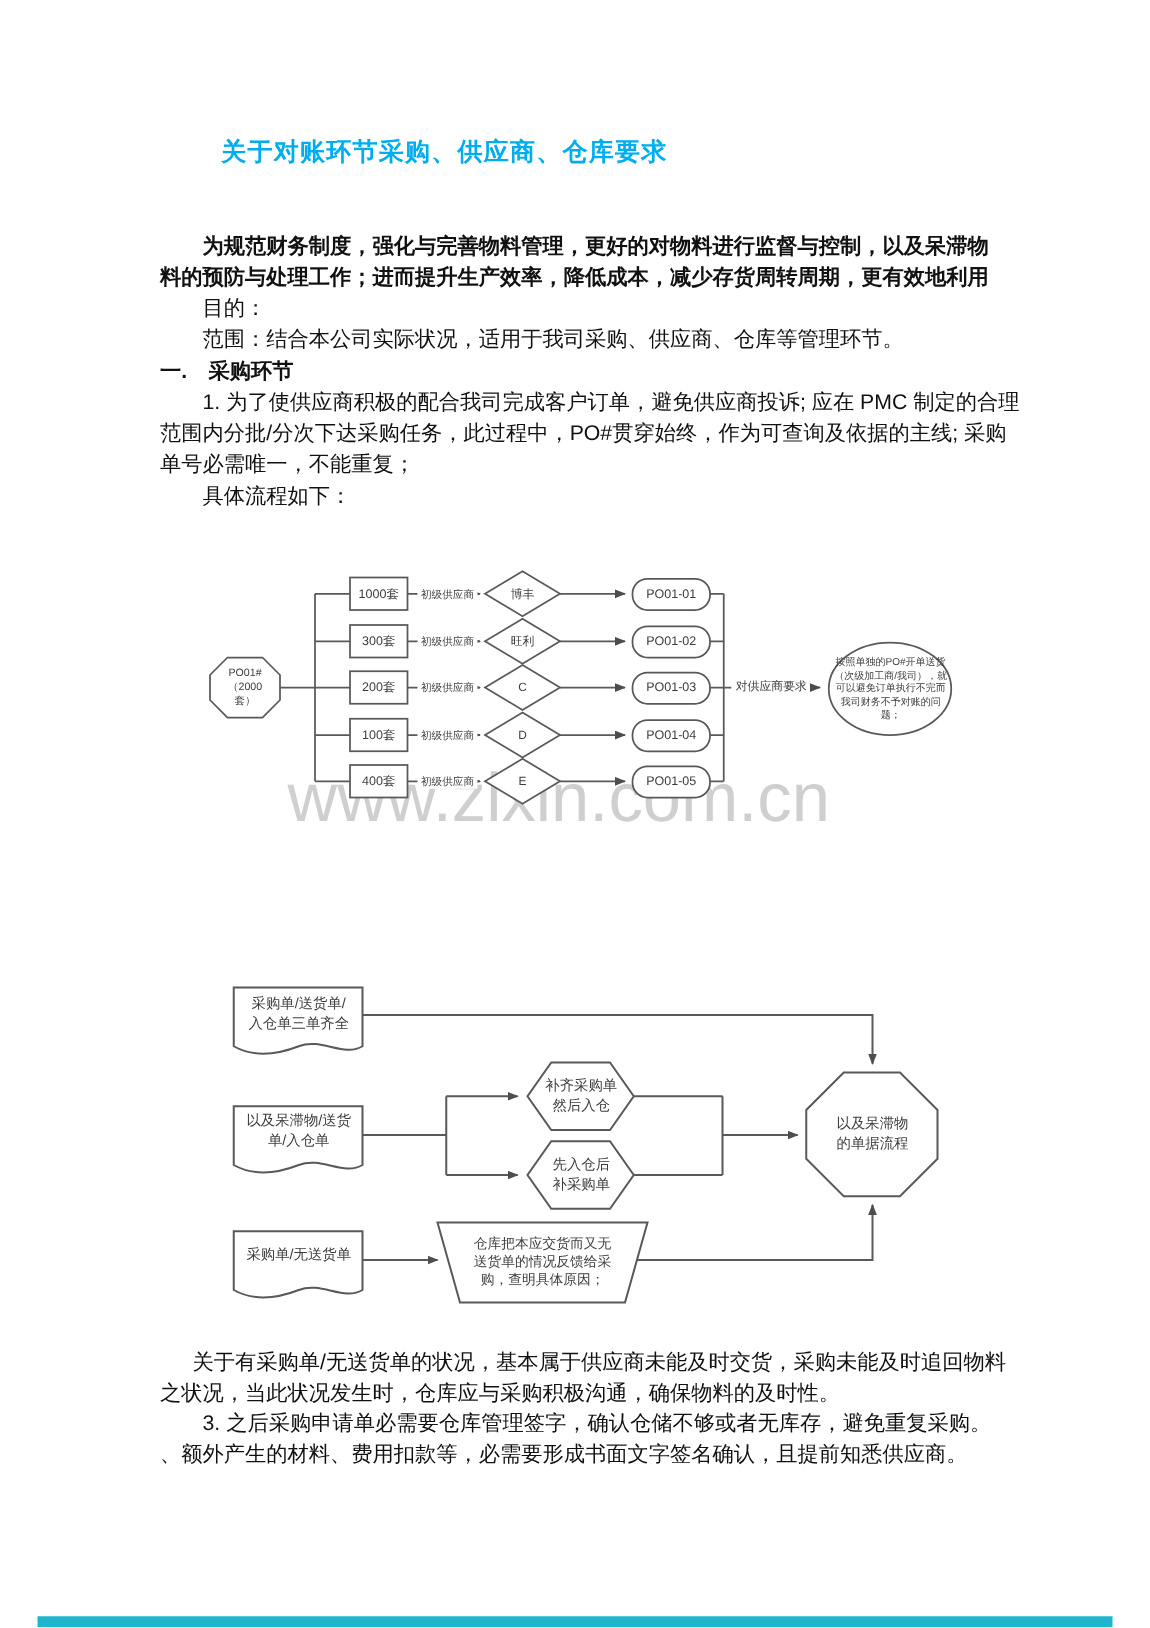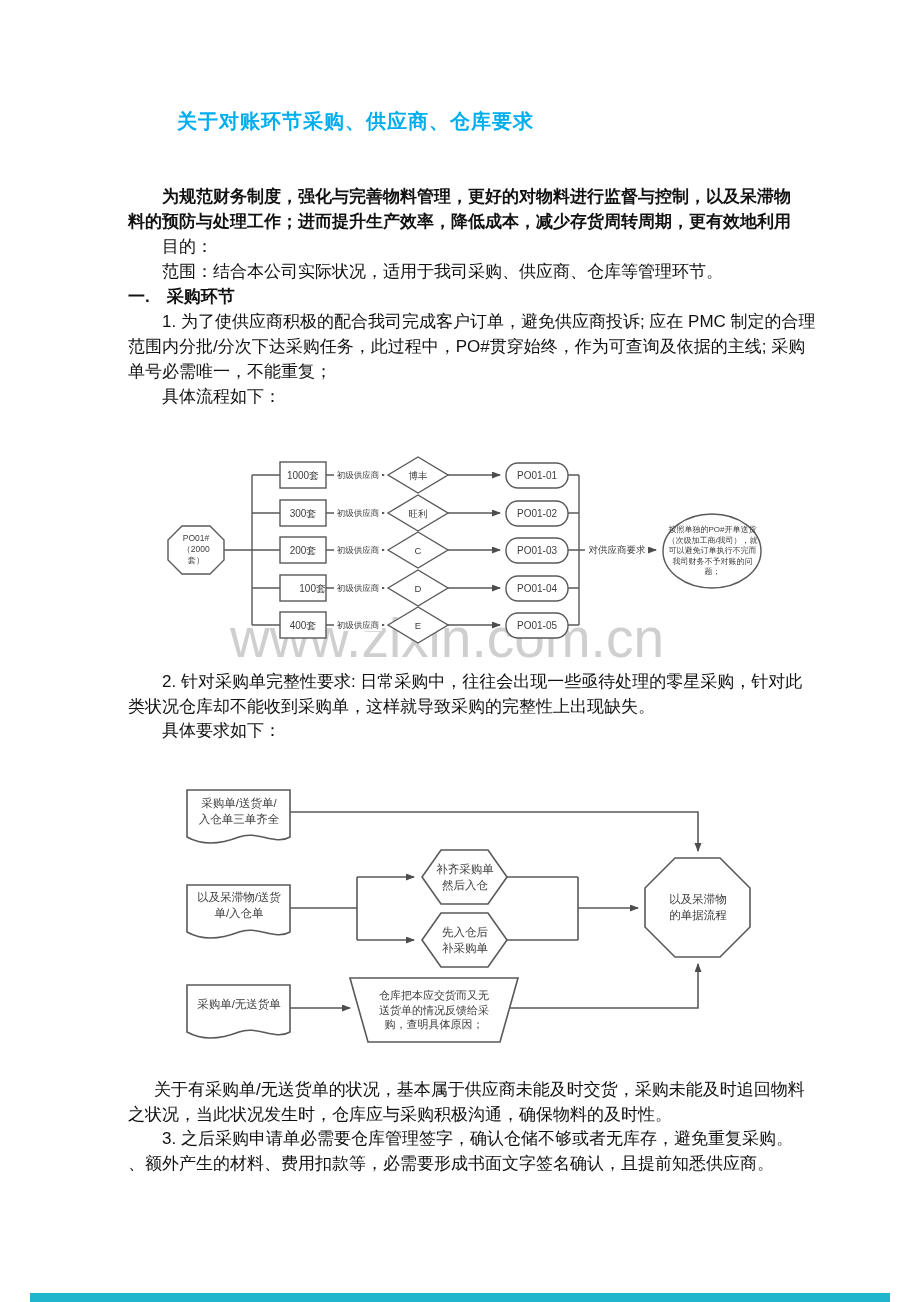--- a/index.html
+++ b/index.html
@@ -148,42 +148,37 @@
   <div class="node fc1-qty" style="top:507px;">300套</div>
   <div class="node fc1-sup" style="top:507px;">初级供应商</div>
   <div class="node fc1-ven" style="top:507px;">旺利</div>
   <div class="node fc1-po" style="top:507px;">PO01-02</div>
 
   <div class="node fc1-qty" style="top:544px;">200套</div>
   <div class="node fc1-sup" style="top:544px;">初级供应商</div>
   <div class="node fc1-ven" style="top:544px;">C</div>
   <div class="node fc1-po" style="top:544px;">PO01-03</div>
 
-  <div class="node fc1-qty" style="top:582px;text-align:right;">100套</div>
+  <div class="node fc1-qty" style="top:582px;">100套</div>
   <div class="node fc1-sup" style="top:582px;">初级供应商</div>
   <div class="node fc1-ven" style="top:582px;">D</div>
   <div class="node fc1-po" style="top:582px;">PO01-04</div>
 
   <div class="node fc1-qty" style="top:619px;">400套</div>
   <div class="node fc1-sup" style="top:619px;">初级供应商</div>
   <div class="node fc1-ven" style="top:619px;">E</div>
   <div class="node fc1-po" style="top:619px;">PO01-05</div>
 
   <div class="node fc1-req">对供应商要求</div>
   <div class="node pre fc1-note">按照单独的PO#开单送货
 （次级加工商/我司），就
 可以避免订单执行不完而
 我司财务不予对账的问
 题；</div>
 
-  <div class="tblock" id="blockB" style="top:670px;">
-    <div class="ln ind2">2. 针对采购单完整性要求: 日常采购中，往往会出现一些亟待处理的零星采购，针对此</div>
-    <div class="ln">类状况仓库却不能收到采购单，这样就导致采购的完整性上出现缺失。</div>
-    <div class="ln ind2">具体要求如下：</div>
-  </div>
 
   <div class="node pre fc2 fc2-doc1">采购单/送货单/
 入仓单三单齐全</div>
   <div class="node pre fc2 fc2-doc2">以及呆滞物/送货
 单/入仓单</div>
   <div class="node pre fc2 fc2-doc3">采购单/无送货单</div>
   <div class="node pre fc2 fc2-hex1">补齐采购单
 然后入仓</div>
   <div class="node pre fc2 fc2-hex2">先入仓后
 补采购单</div>

